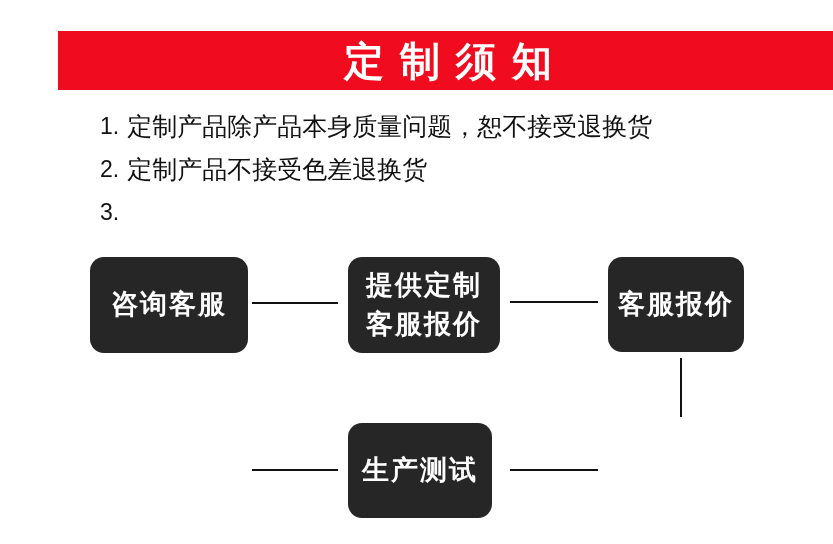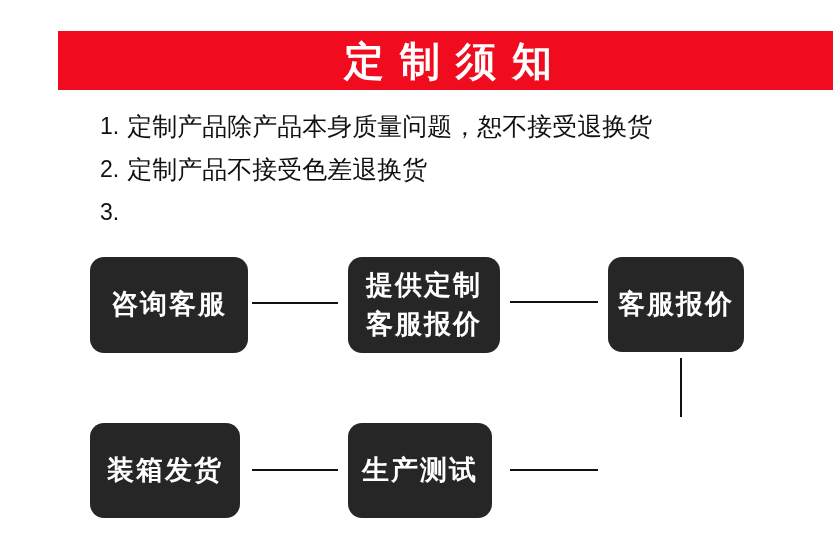--- a/index.html
+++ b/index.html
@@ -104,23 +104,20 @@
     <span class="flow-label">咨询客服</span>
   </div>
   <div class="flow-box" style="left:348px; top:257px; width:152px; height:96px;">
     <span class="flow-label">提供定制
 客服报价</span>
   </div>
   <div class="flow-box" style="left:608px; top:257px; width:136px; height:95px;">
     <span class="flow-label">客服报价</span>
   </div>
 
-  <div class="flow-box" style="left:90px; top:423px; width:150px; height:95px;">
-    <span class="flow-label">装箱发货</span>
-  </div>
   <div class="flow-box" style="left:348px; top:423px; width:144px; height:95px;">
     <span class="flow-label">生产测试</span>
   </div>
 
   <div class="connector h" style="left:252px; top:302px; width:86px;"></div>
   <div class="connector h" style="left:510px; top:301px; width:88px;"></div>
   <div class="connector v" style="left:680px; top:358px; height:59px;"></div>
   <div class="connector h" style="left:252px; top:469px; width:86px;"></div>
   <div class="connector h" style="left:510px; top:469px; width:88px;"></div>
 

